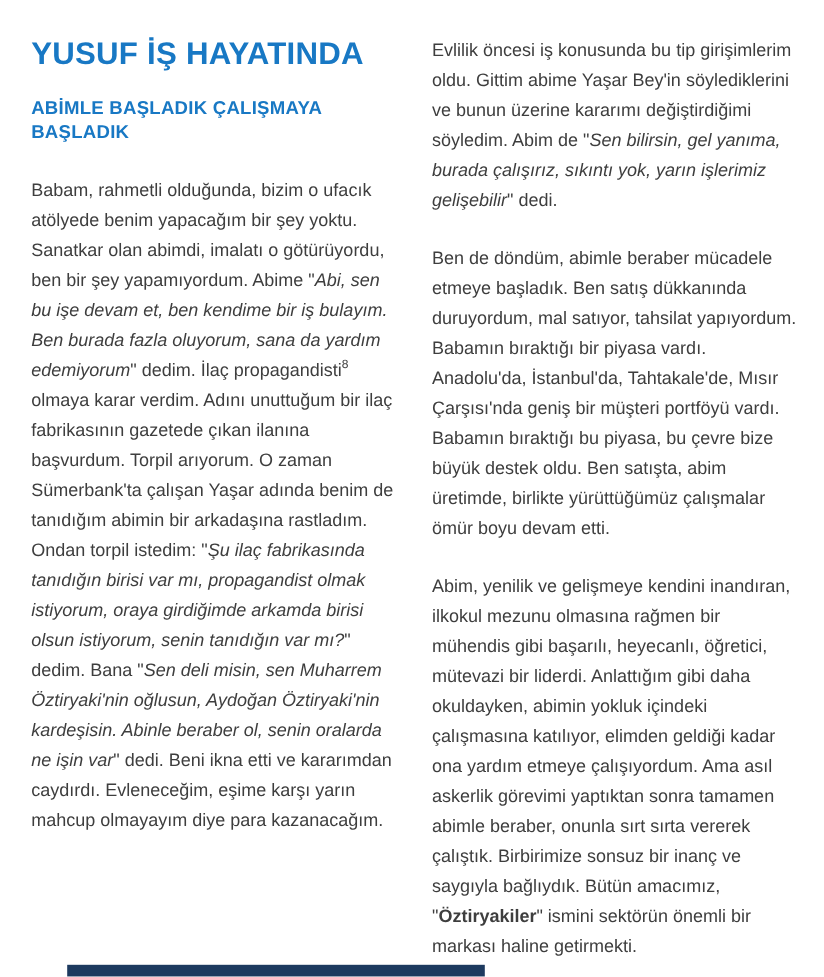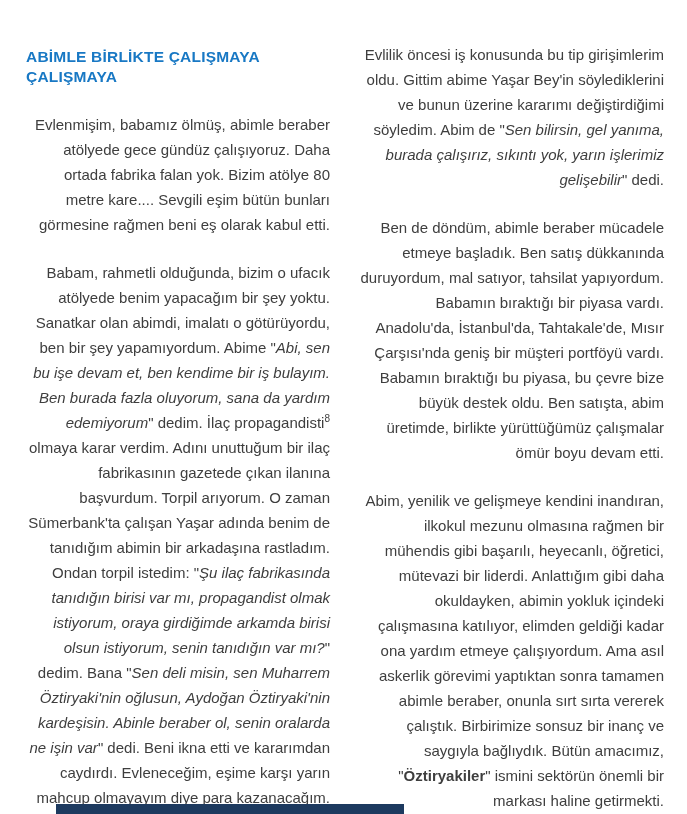--- a/index.html
+++ b/index.html
@@ -42,22 +42,22 @@
     letter-spacing: 0.2px;
     line-height: 20px;
   }
   .paragraphs { }
   .col-left .paragraphs { margin-top: 25px; }
   .col-right .paragraphs { margin-top: 2px; }
   .para {
     font-size: 15px;
     line-height: 25px;
     color: var(--text, #3e3e3e);
-    margin: 16px 0 23px 0;
-    text-align: right;
+    margin: 4px 0 23px 0;
+    text-align: left;
   }
   .para:last-child { margin-bottom: 0; }
   .r-n { font-style: normal; }
   .r-i { font-style: italic; }
   .r-bi { font-weight: bold; }
   .para sup {
     font-size: 10px;
     line-height: 0;
   }
   .footer-bar {
@@ -69,23 +69,23 @@
     background: var(--footer, #1d3a5f);
   }
 </style>
 </head>
 <body>
 
 <div class="page">
   <div class="content">
 
     <div class="col col-left">
-      <h2 class="subtitle">ABİMLE BİRLİKTE ÇALIŞMAYA ÇALIŞMAYA</h2>
+      <h1 class="title">YUSUF İŞ HAYATINDA</h1>
+      <h2 class="subtitle">ABİMLE BAŞLADIK ÇALIŞMAYA BAŞLADIK</h2>
       <div class="paragraphs">
-          <p class="para"><span class="r-n">Evlenmişim, babamız ölmüş, abimle beraber atölyede gece gündüz çalışıyoruz. Daha ortada fabrika falan yok. Bizim atölye 80 metre kare.... Sevgili eşim bütün bunları görmesine rağmen beni eş olarak kabul etti.</span></p>
           <p class="para"><span class="r-n">Babam, rahmetli olduğunda, bizim o ufacık atölyede benim yapacağım bir şey yoktu. Sanatkar olan abimdi, imalatı o götürüyordu, ben bir şey yapamıyordum. Abime "</span><span class="r-i">Abi, sen bu işe devam et, ben kendime bir iş bulayım. Ben burada fazla oluyorum, sana da yardım edemiyorum</span><span class="r-n">" dedim. İlaç propagandisti</span><sup>8</sup><span class="r-n"> olmaya karar verdim. Adını unuttuğum bir ilaç fabrikasının gazetede çıkan ilanına başvurdum. Torpil arıyorum. O zaman Sümerbank'ta çalışan Yaşar adında benim de tanıdığım abimin bir arkadaşına rastladım. Ondan torpil istedim: "</span><span class="r-i">Şu ilaç fabrikasında tanıdığın birisi var mı, propagandist olmak istiyorum, oraya girdiğimde arkamda birisi olsun istiyorum, senin tanıdığın var mı?</span><span class="r-n">" dedim. Bana "</span><span class="r-i">Sen deli misin, sen Muharrem Öztiryaki'nin oğlusun, Aydoğan Öztiryaki'nin kardeşisin. Abinle beraber ol, senin oralarda ne işin var</span><span class="r-n">" dedi. Beni ikna etti ve kararımdan caydırdı. Evleneceğim, eşime karşı yarın mahcup olmayayım diye para kazanacağım.</span></p>
         </div>
     </div>
 
     <div class="col col-right">
       <div class="paragraphs">
           <p class="para"><span class="r-n">Evlilik öncesi iş konusunda bu tip girişimlerim oldu. Gittim abime Yaşar Bey'in söylediklerini ve bunun üzerine kararımı değiştirdiğimi söyledim. Abim de "</span><span class="r-i">Sen bilirsin, gel yanıma, burada çalışırız, sıkıntı yok, yarın işlerimiz gelişebilir</span><span class="r-n">" dedi.</span></p>
           <p class="para"><span class="r-n">Ben de döndüm, abimle beraber mücadele etmeye başladık. Ben satış dükkanında duruyordum, mal satıyor, tahsilat yapıyordum. Babamın bıraktığı bir piyasa vardı. Anadolu'da, İstanbul'da, Tahtakale'de, Mısır Çarşısı'nda geniş bir müşteri portföyü vardı. Babamın bıraktığı bu piyasa, bu çevre bize büyük destek oldu. Ben satışta, abim üretimde, birlikte yürüttüğümüz çalışmalar ömür boyu devam etti.</span></p>
           <p class="para"><span class="r-n">Abim, yenilik ve gelişmeye kendini inandıran, ilkokul mezunu olmasına rağmen bir mühendis gibi başarılı, heyecanlı, öğretici, mütevazi bir liderdi. Anlattığım gibi daha okuldayken, abimin yokluk içindeki çalışmasına katılıyor, elimden geldiği kadar ona yardım etmeye çalışıyordum. Ama asıl askerlik görevimi yaptıktan sonra tamamen abimle beraber, onunla sırt sırta vererek çalıştık. Birbirimize sonsuz bir inanç ve saygıyla bağlıydık. Bütün amacımız, "</span><span class="r-bi">Öztiryakiler</span><span class="r-n">" ismini sektörün önemli bir markası haline getirmekti.</span></p>
         </div>

